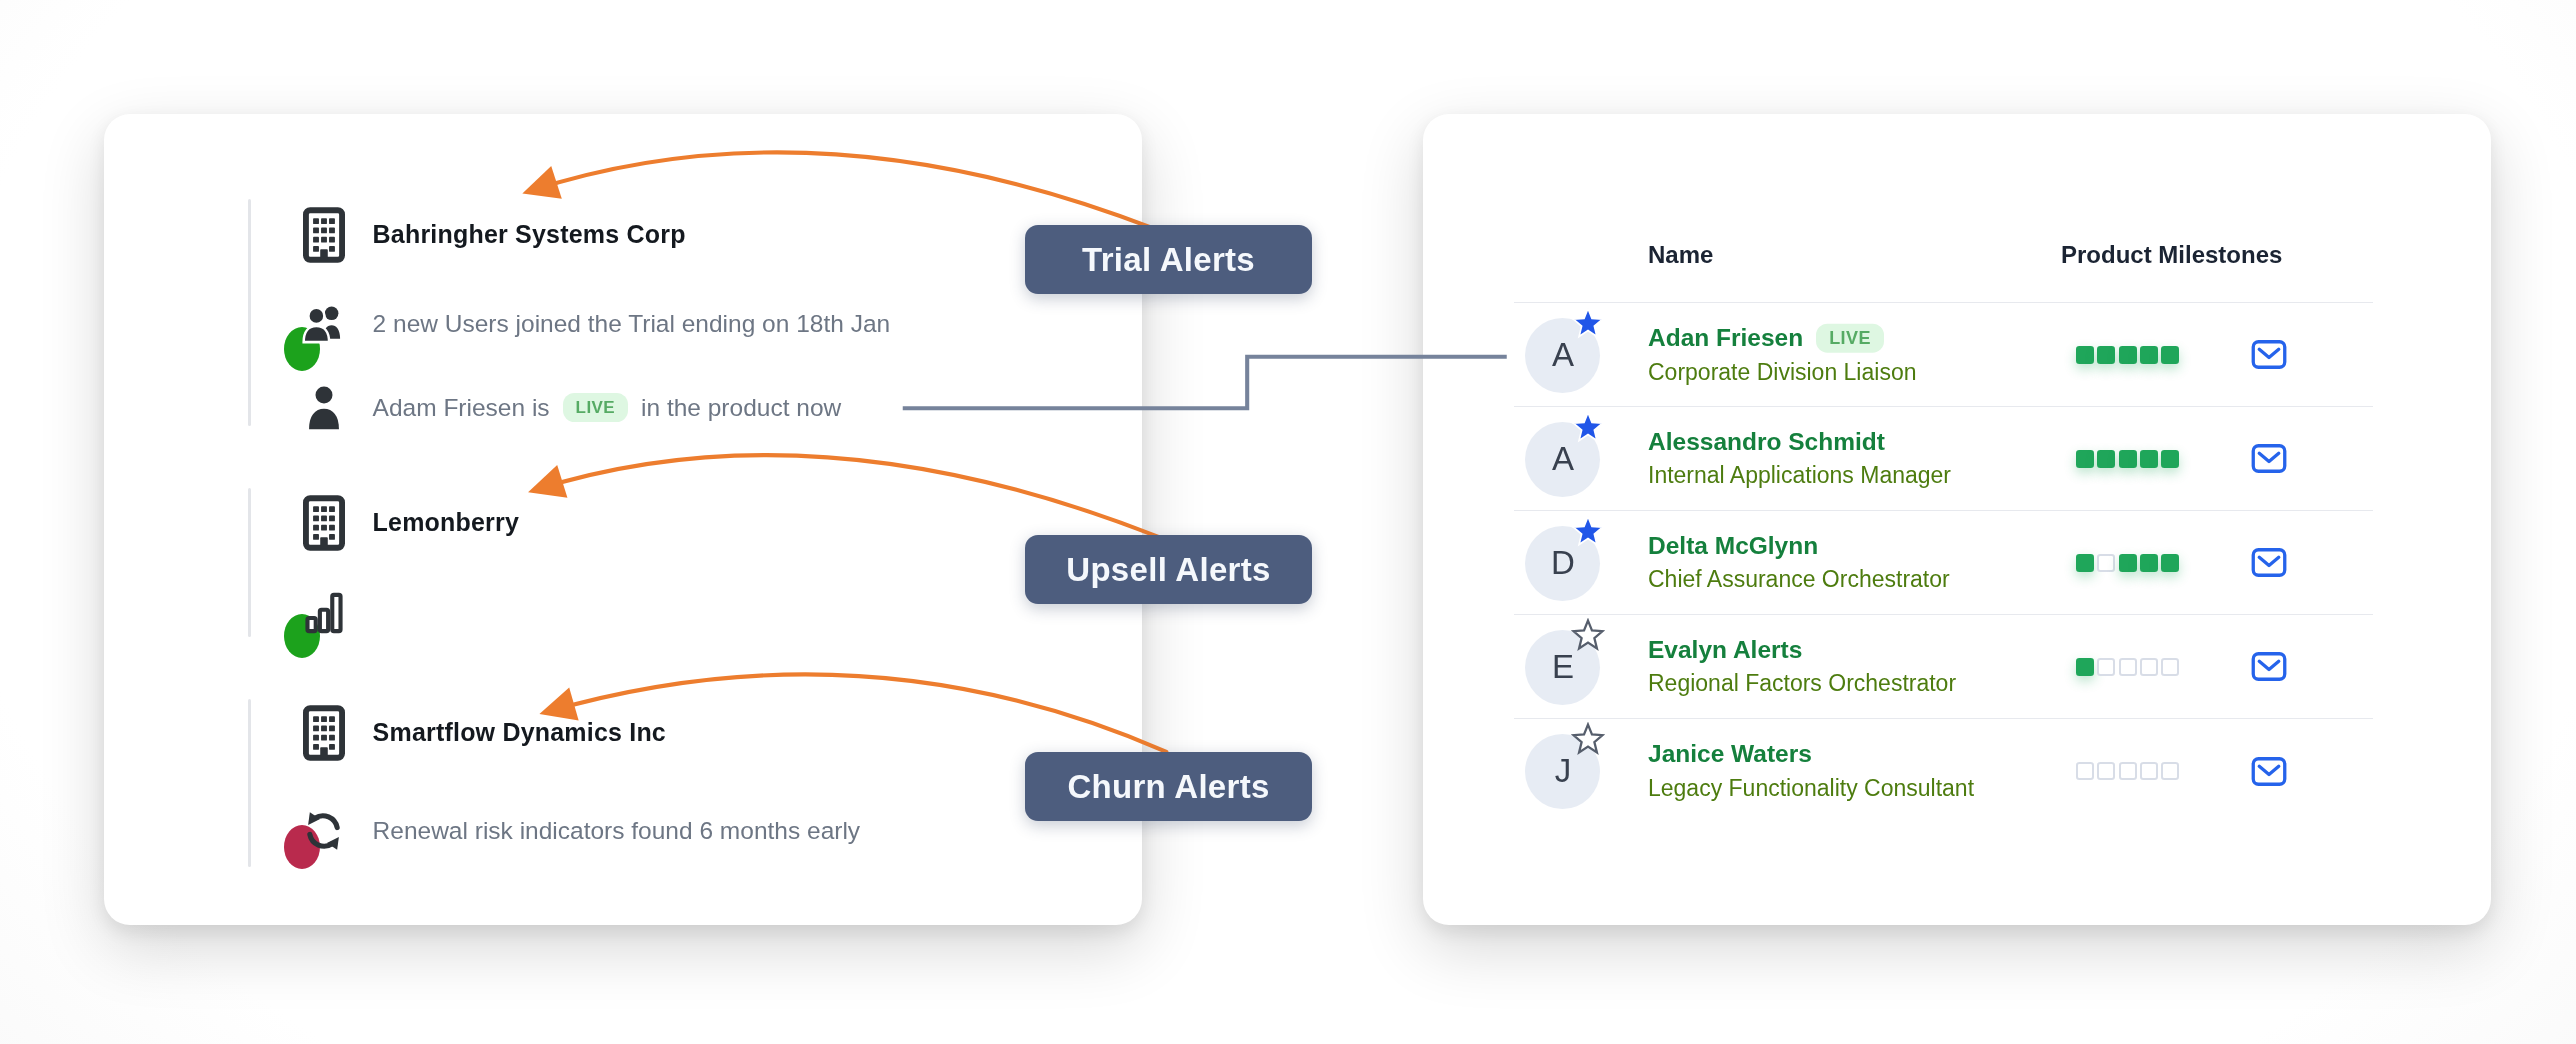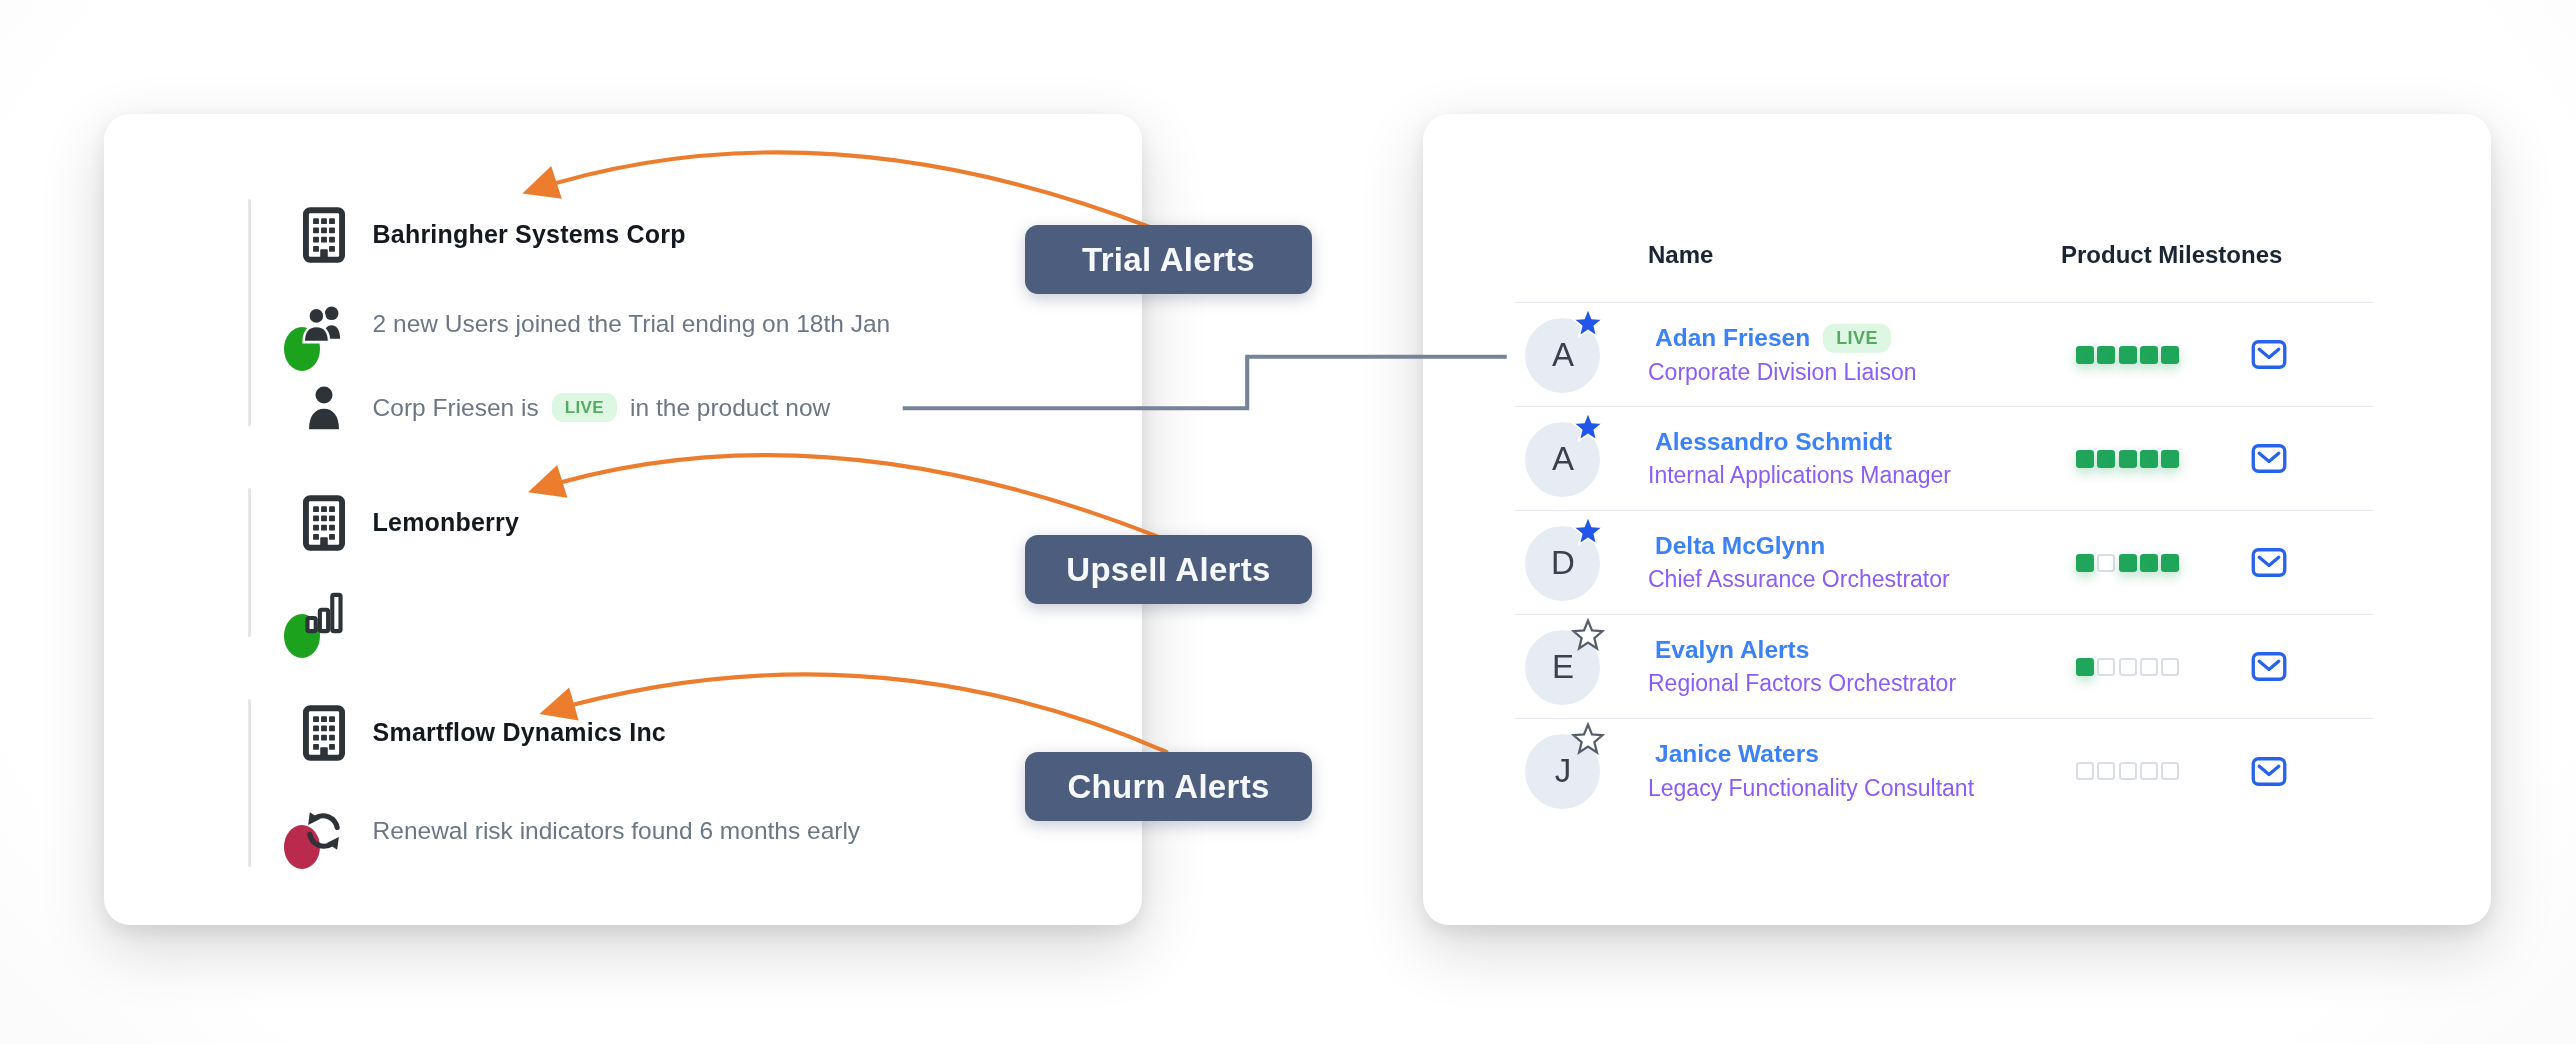--- a/index.html
+++ b/index.html
@@ -45,23 +45,23 @@
   .h-name{left:134px}.h-miles{left:547px}
   .rows{position:absolute;left:91px;top:189px;width:859px;}
   .trow{position:relative;height:104px;border-bottom:1.6px solid var(--rule-gray);}
   .trow:last-child{border-bottom:none;}
   .avatar-wrap{position:absolute;left:11.4px;top:14.7px;width:75px;height:75px;}
   .avatar{width:75px;height:75px;border-radius:50%;background:var(--avatar-bg);
     display:flex;align-items:center;justify-content:center;font-size:33px;color:var(--avatar-text);}
   .star{position:absolute;left:46px;top:-11.4px;width:34px;height:34px;}
   .who{position:absolute;left:134px;top:50%;transform:translateY(-50%);}
   .nameline{display:flex;align-items:center;gap:13px;}
-  .cname{font-size:24.5px;font-weight:700;color:#3b82f6;white-space:nowrap;margin-left:7px;}
+  .cname{font-size:24.5px;font-weight:700;color:#15803d;white-space:nowrap;}
   .live-pill.sm{font-size:18px;padding:4.1px 13px;}
-  .crole{font-size:23px;color:#8b5cf6;margin-top:6.5px;white-space:nowrap;}
+  .crole{font-size:23px;color:#4d7c0f;margin-top:6.5px;white-space:nowrap;}
   .mtrack{position:absolute;left:562px;top:50%;transform:translateY(-50%);display:flex;gap:3.3px;}
   .msq{width:18px;height:18px;border-radius:3.3px;}
   .msq.on{background:var(--milestone-on);box-shadow:0 4.9px 11.4px rgba(31,166,90,.30);}
   .msq.off{background:#fff;border:2.4px solid var(--milestone-off-border);}
   .mail{position:absolute;left:736px;top:50%;transform:translateY(-50%);width:38px;height:34px;
     display:flex;align-items:center;justify-content:center;cursor:pointer;background:none;border:none;}
 </style>
 </head>
 <body>
 
@@ -113,21 +113,21 @@
     <span class="etext">2 new Users joined the Trial ending on 18th Jan</span>
   </div>
   <div class="lrow" style="top:375px">
     <span class="ic">
       <svg width="34" height="47" viewBox="0 0 42 58" fill="#2e3338">
           <circle cx="21" cy="13.5" r="10.5"></circle>
           <path d="M2.5 56C2.5 39 10 30.5 21 30.5S39.5 39 39.5 56Z"></path>
         </svg>
     </span>
     <span class="etext">
-      <span>Corp Friesen is</span>
+      <span>Adam Friesen is</span>
       <span class="live-pill">LIVE</span>
       <span>in the product now</span>
     </span>
   </div>
 
   <div class="lrow" style="top:490px">
     <span class="ic">
       <svg width="42" height="56" viewBox="0 0 50 66">
           <rect x="3.5" y="3.5" width="43" height="59" rx="5" fill="#fff" stroke="#2e3338" stroke-width="7"></rect>
           <g fill="#2e3338">

